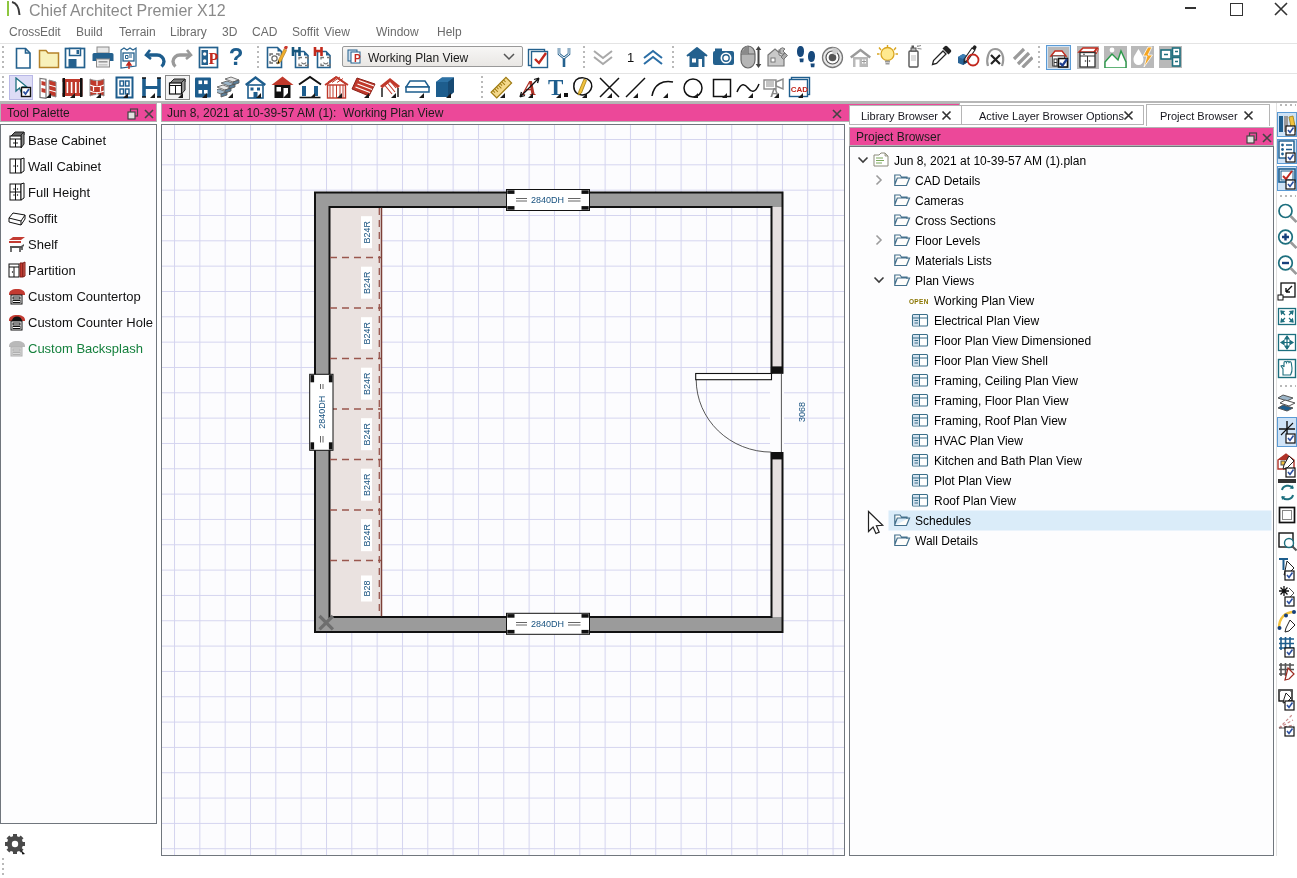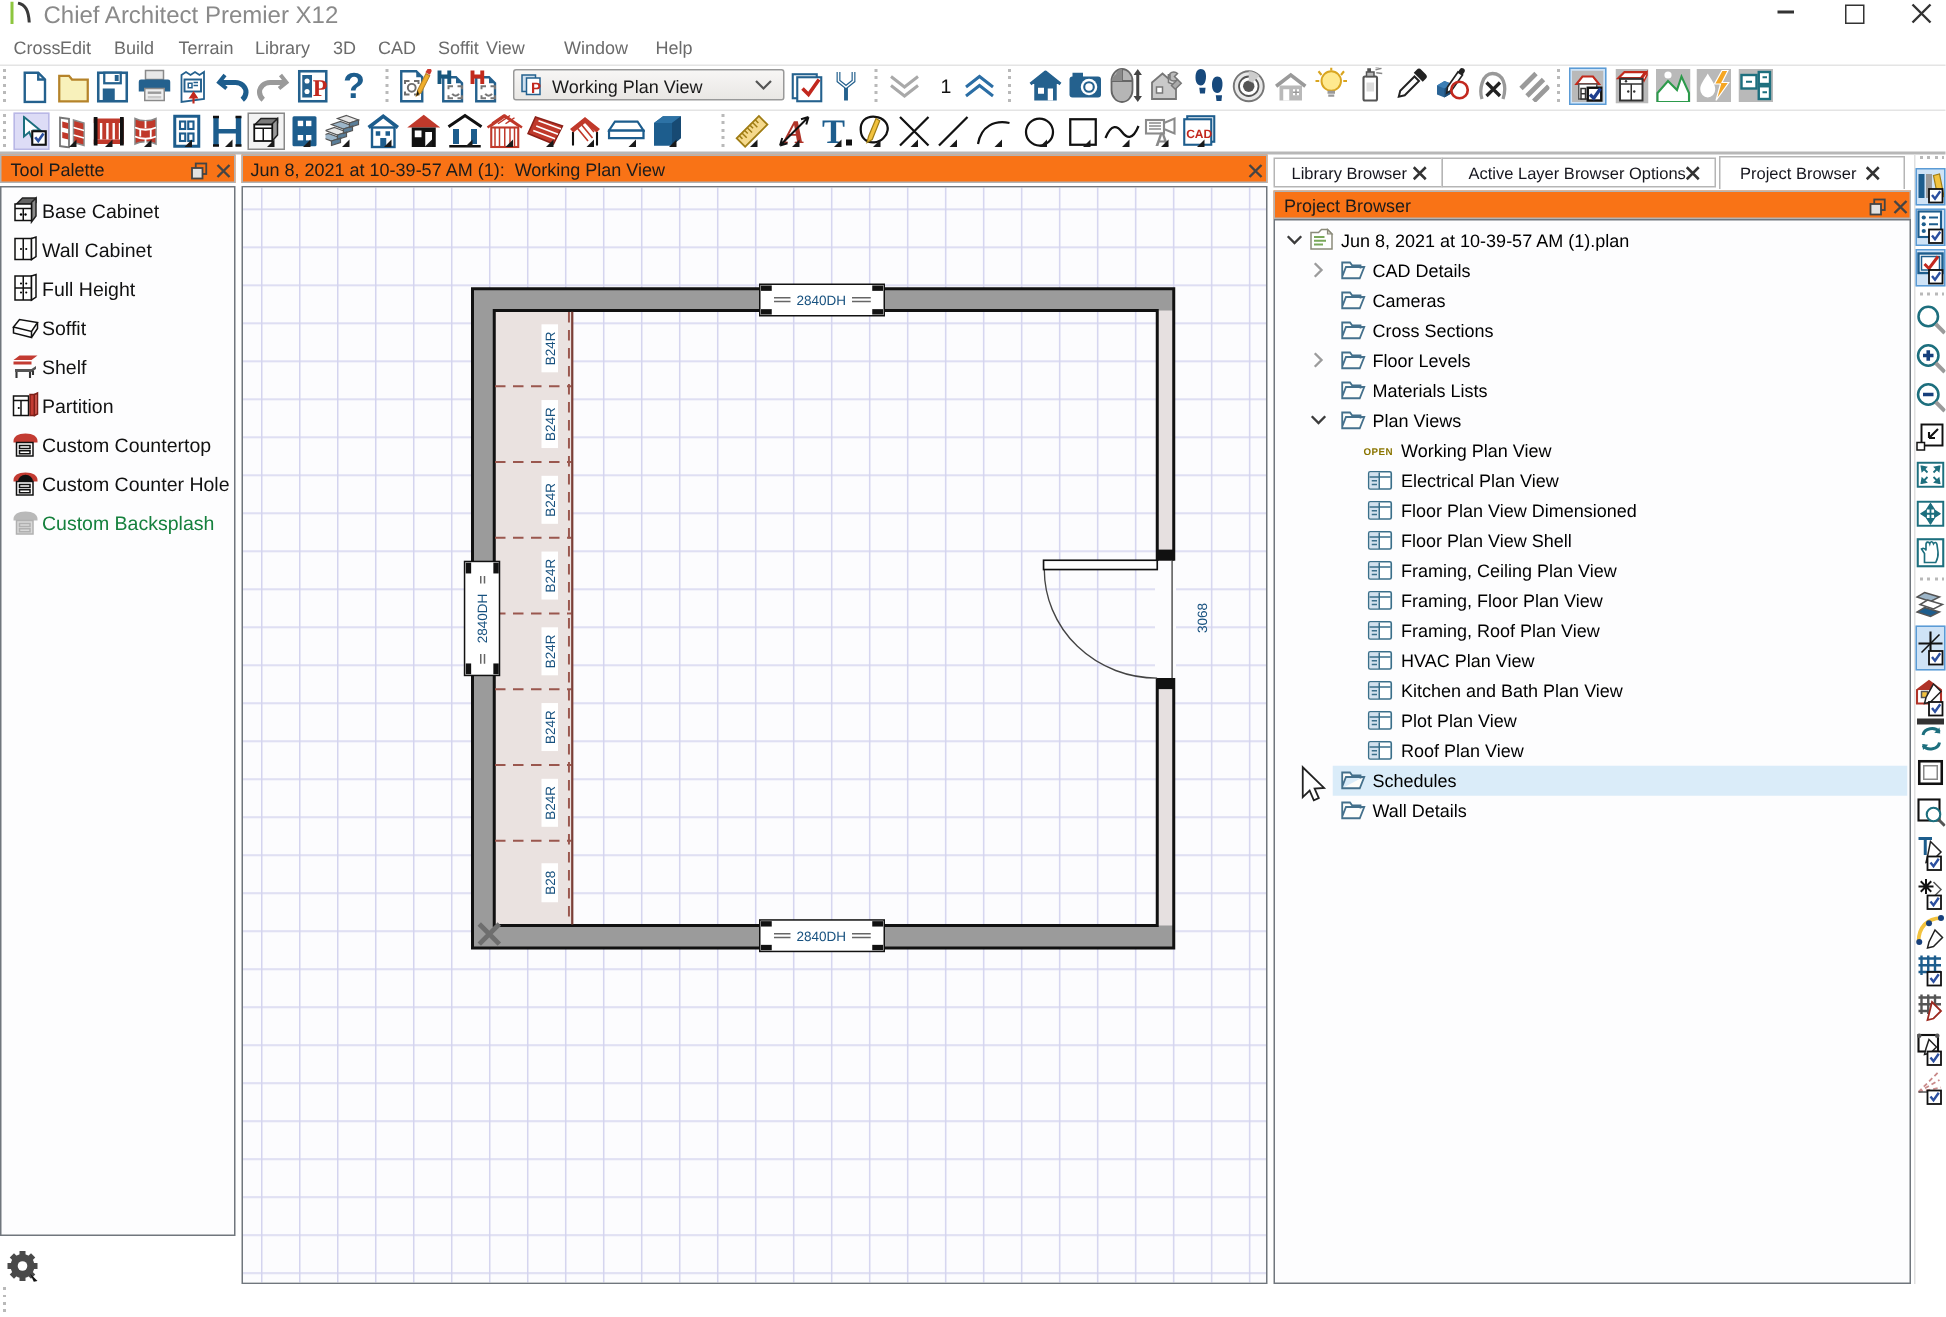--- a/index.html
+++ b/index.html
@@ -1,21 +1,21 @@
 <!DOCTYPE html>
 <html><head>
 <meta charset="utf-8">
 <style>
 html,body{margin:0;padding:0}
 body{width:1297px;height:878px;position:relative;background:#fff;font-family:"Liberation Sans",sans-serif;overflow:hidden}
 .ab{position:absolute}
 .ic{position:absolute}
 .menu{position:absolute;top:25px;font-size:12px;color:#6b6b6b}
 .sepv{position:absolute;width:2px;background-image:repeating-linear-gradient(to bottom,#b9b9b9 0 2px,transparent 2px 5px)}
-.hdr{position:absolute;height:19px;background:#f97316;border:1px solid #b3b3b3;box-sizing:border-box;font-size:12px;color:#1c1c1c}
+.hdr{position:absolute;height:19px;background:#ec4899;border:1px solid #b3b3b3;box-sizing:border-box;font-size:12px;color:#1c1c1c}
 .hdr .t{position:absolute;left:6px;top:2px}
 .pane{position:absolute;background:#fdfdfe;border:1px solid #70767d;box-sizing:border-box}
 .tpitem{position:absolute;left:28px;font-size:13px;color:#111;white-space:nowrap}
 </style>
 </head>
 <body>
 
 <svg class="ab" style="left:6px;top:1px" width="20" height="16" viewBox="0 0 20 16">
 <rect x="1" y="0" width="2" height="15" fill="#8dc63f"></rect>
 <path d="M6 1 C 11 2 13 6 13.5 14" stroke="#3a3a3a" stroke-width="2" fill="none"></path>
@@ -552,21 +552,21 @@
       <path d="M10 2h4v20h-4z" transform="rotate(0 12 12)"></path>
       <path d="M10 2h4v20h-4z" transform="rotate(45 12 12)"></path>
       <path d="M10 2h4v20h-4z" transform="rotate(90 12 12)"></path>
       <path d="M10 2h4v20h-4z" transform="rotate(135 12 12)"></path>
       <circle cx="12" cy="12" r="8"></circle>
     </g>
 <circle cx="12" cy="12" r="3.2" fill="#fff"></circle>
 <path d="M17 17l5 5-2.5.5z" fill="#111"></path>
 </svg>
 
-<div class="hdr" style="left:161px;top:103px;width:684px">
+<div class="hdr" style="left:161px;top:103px;width:799px">
   <span class="t" style="left:5px">Jun 8, 2021 at 10-39-57 AM (1):&nbsp; Working Plan View</span>
   <svg class="ab" style="left:669px;top:4px" width="12" height="12" viewBox="0 0 12 12">
       <path d="M2 2l8 8M10 2l-8 8" stroke="#444" stroke-width="1.6"></path>
     </svg>
 </div>
 <div class="pane" style="left:161px;top:124px;width:684px;height:732px"></div>
 <svg id="canvas" class="ab" style="left:162px;top:125px" width="682" height="730" viewBox="162 125 682 730" font-family="Liberation Sans,sans-serif">
 <defs>
 <pattern id="grid" width="25.33" height="25.33" x="174" y="139" patternUnits="userSpaceOnUse">
 <rect width="25.33" height="25.33" fill="#fcfcfe"></rect>

